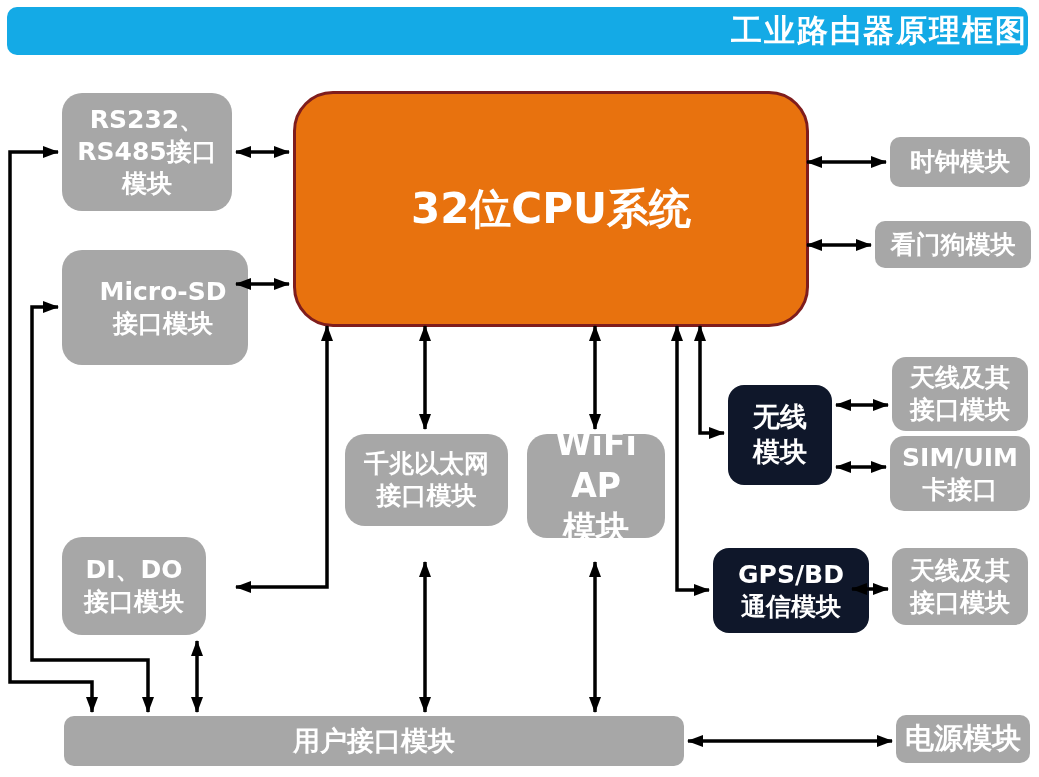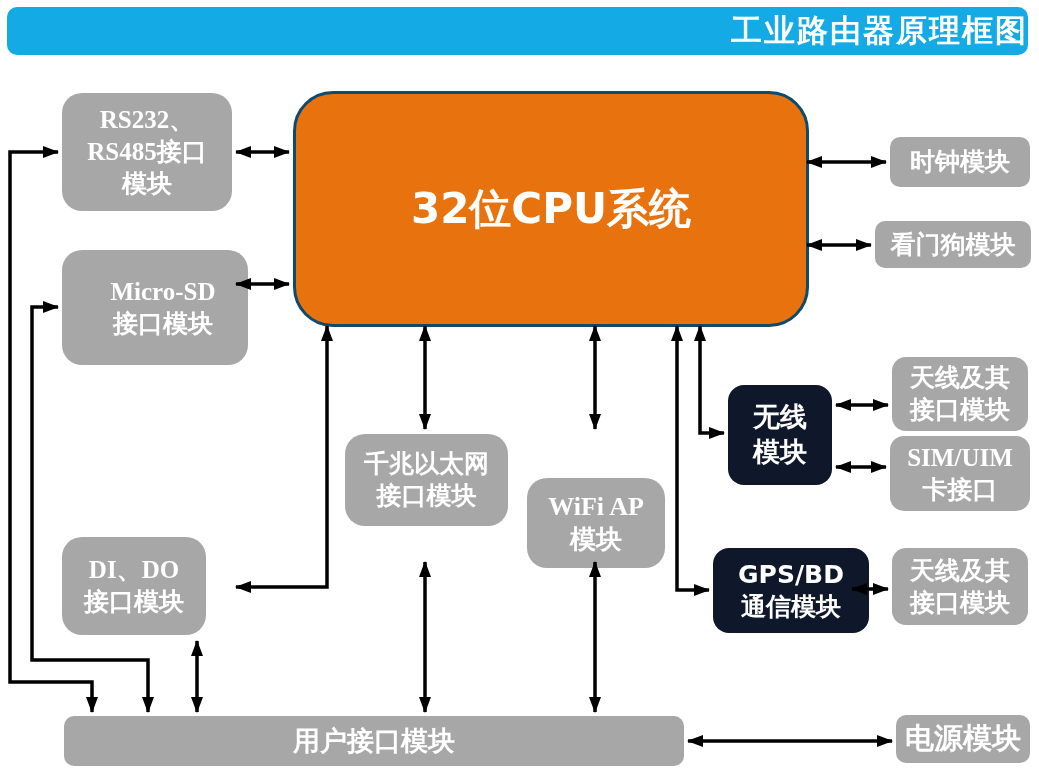--- a/index.html
+++ b/index.html
@@ -18,24 +18,24 @@
   .banner .title{
     color:#ffffff;font-size:31px;font-weight:bold;letter-spacing:2px;
   }
   .box{
     position:absolute;
     display:flex;align-items:center;justify-content:center;
     text-align:center;color:#ffffff;
     white-space:pre-line;line-height:1.28;
     font-weight:600;
   }
-  .gray{background:#A7A7A7;font-family:Liberation Serif, serif;}
+  .gray{background:#A7A7A7;}
   .orange{background:#0f172a;}
   .cpu{
-    background:#E8720E;border:3px solid #0c4a6e;border-radius:40px;
+    background:#E8720E;border:3px solid #7f1d1d;border-radius:40px;
     font-size:42px;font-weight:600;
   }
   .r20{border-radius:20px;}
   .r14{border-radius:14px;}
   .r10{border-radius:10px;}
   .r16{border-radius:16px;}
   svg.wires{position:absolute;left:0;top:0;pointer-events:none;}
   .edge{
     stroke:#000000;stroke-width:3.5;fill:none;
     marker-start:url(#ah);marker-end:url(#ah);
@@ -55,21 +55,21 @@
   <div class="box gray r20" style="left:62px;top:93px;width:170px;height:118px;font-size:25px;">RS232、
 RS485接口
 模块</div>
   <div class="box gray r20" style="left:62px;top:250px;width:170px;height:115px;font-size:25px;padding-left:16px;">Micro-SD
 接口模块</div>
   <div class="box gray r20" style="left:62px;top:537px;width:144px;height:98px;font-size:25px;">DI、DO
 接口模块</div>
 
   <div class="box gray r20" style="left:345px;top:434px;width:163px;height:92px;font-size:25px;">千兆以太网
 接口模块</div>
-  <div class="box gray r20" style="left:527px;top:434px;width:138px;height:90px;font-size:26px;margin-top:44px;">WiFi AP
+  <div class="box gray r20" style="left:527px;top:434px;width:138px;height:104px;font-size:33px;">WiFi AP
 模块</div>
 
   <div class="box orange r16" style="left:728px;top:385px;width:104px;height:100px;font-size:27px;">无线
 模块</div>
   <div class="box orange r16" style="left:713px;top:548px;width:156px;height:85px;font-size:25px;">GPS/BD
 通信模块</div>
 
   <div class="box gray r10" style="left:890px;top:137px;width:140px;height:50px;font-size:25px;">时钟模块</div>
   <div class="box gray r10" style="left:875px;top:221px;width:156px;height:47px;font-size:25px;">看门狗模块</div>
   <div class="box gray r14" style="left:892px;top:357px;width:136px;height:74px;font-size:25px;">天线及其

